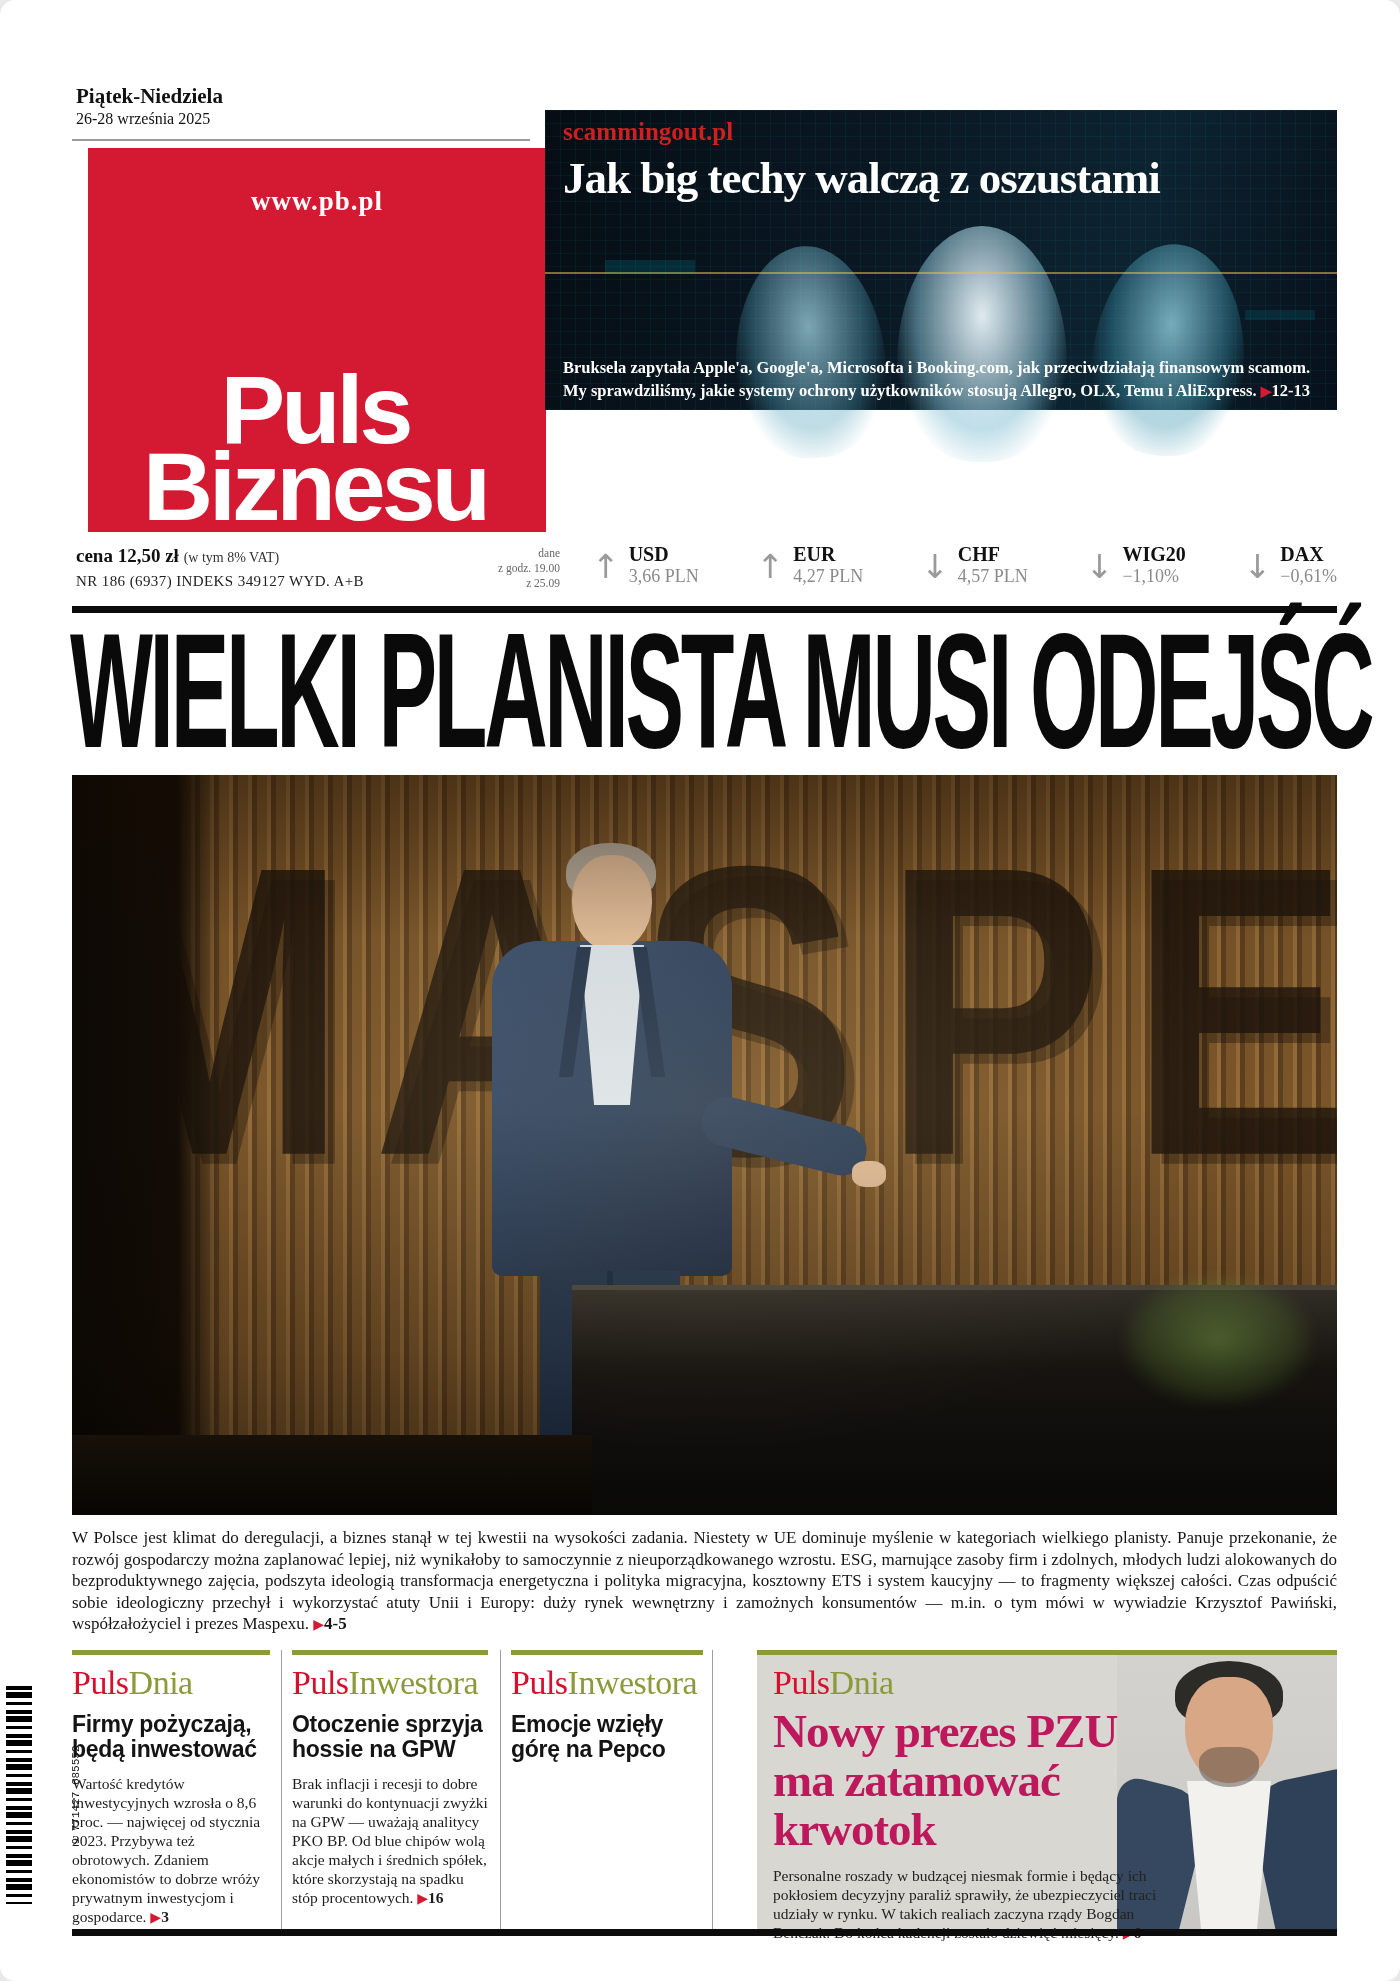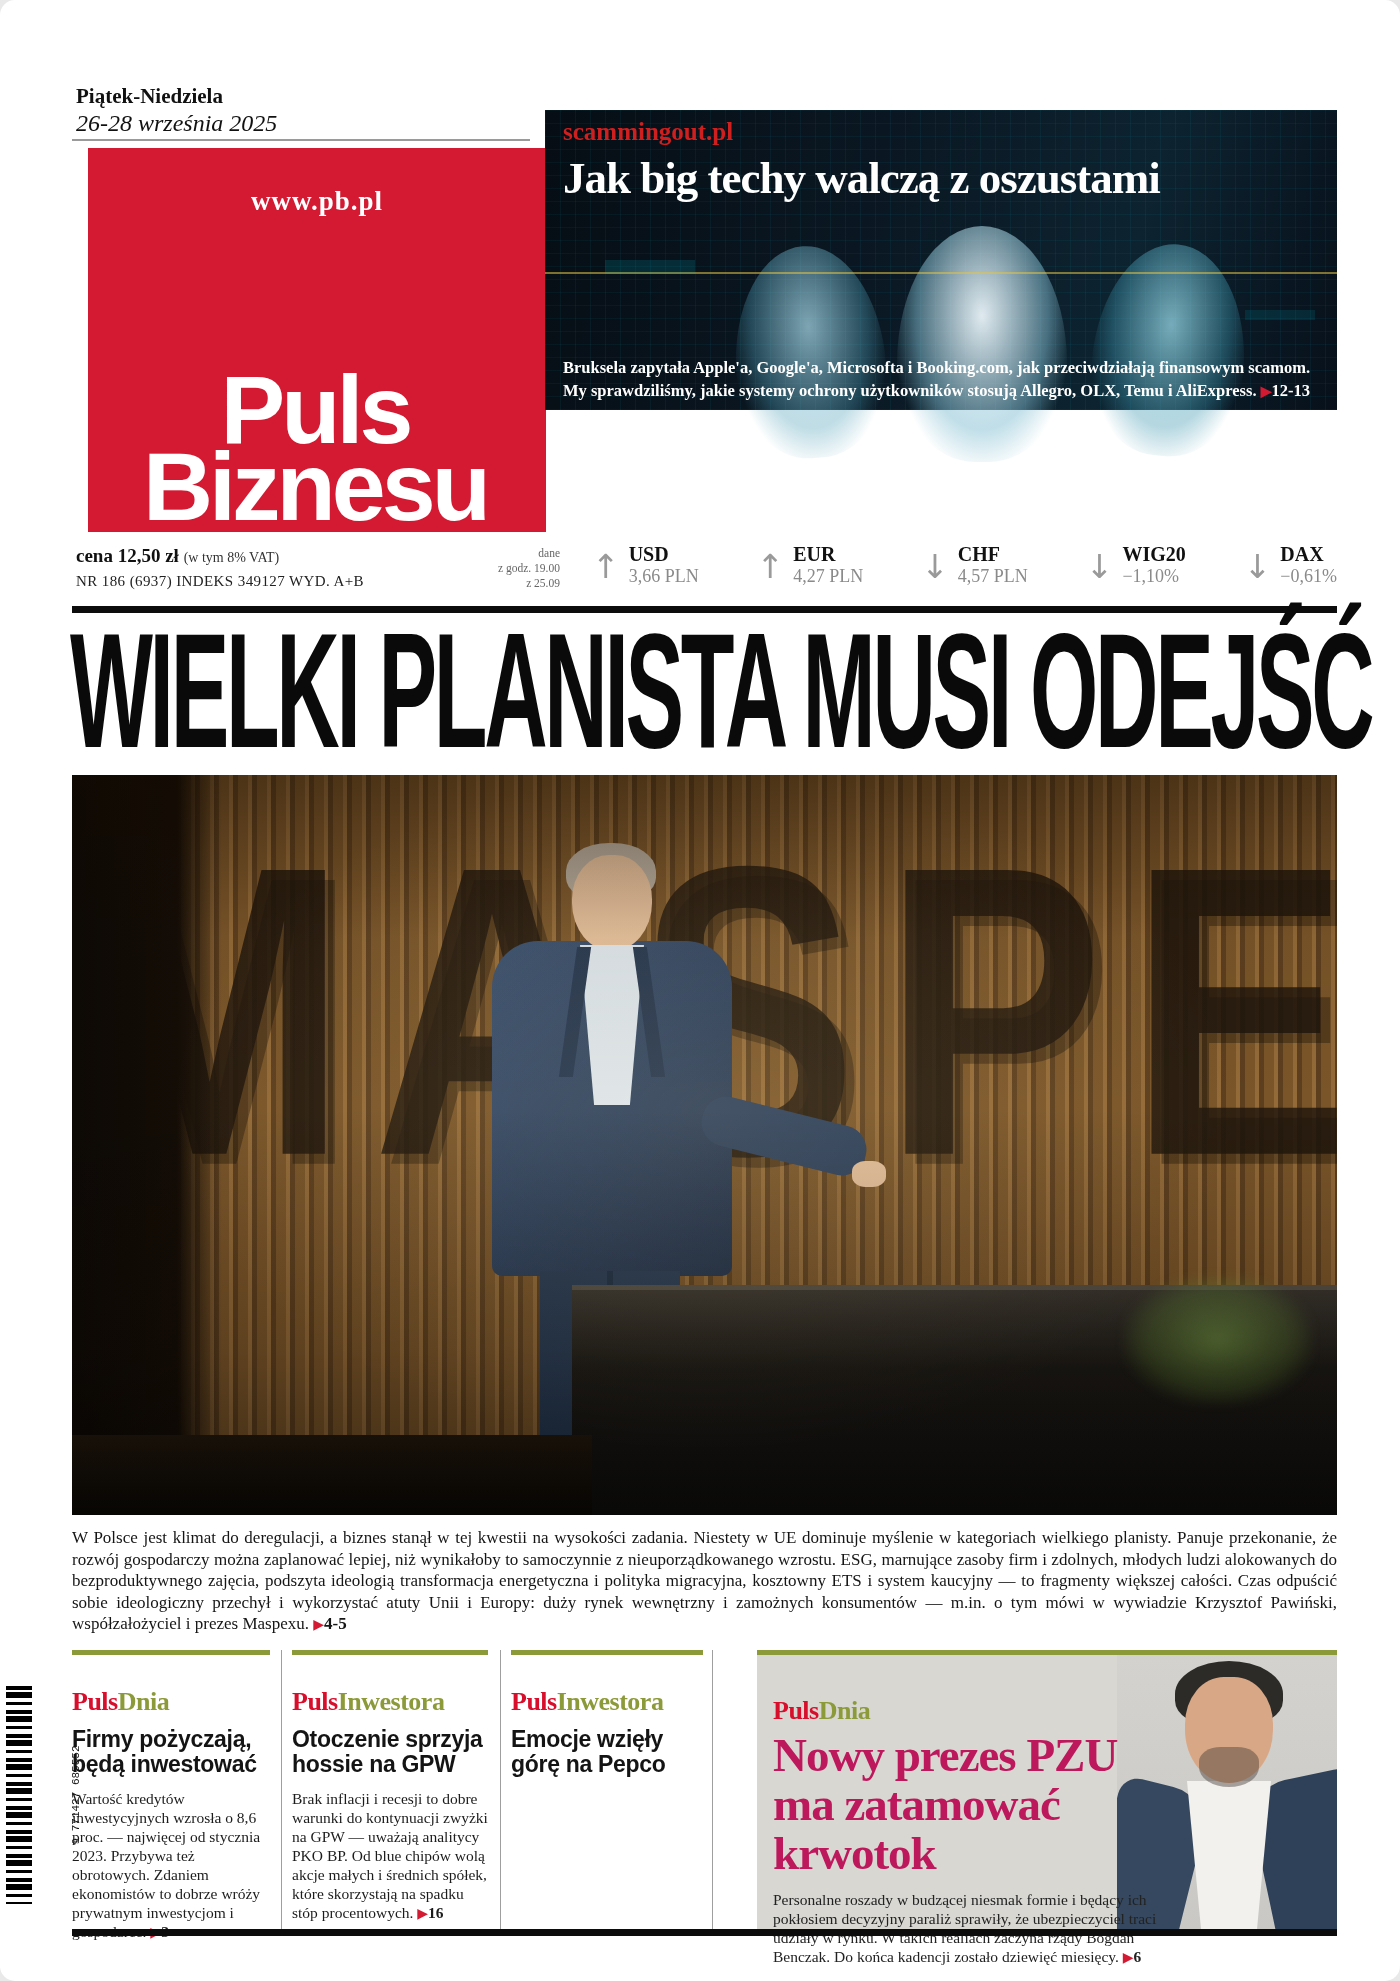--- a/index.html
+++ b/index.html
@@ -2,21 +2,21 @@
 <html><head>
 <meta charset="utf-8">
 <style>
   html,body{margin:0;padding:0;background:#e9e9e9;}
   .page{position:relative;width:1400px;height:1981px;background:#ffffff;
         font-family:"Liberation Serif",serif;color:#111;overflow:hidden;margin:0 auto;border-radius:15px;}
 
   
   .dateblock{position:absolute;left:76px;top:84px;line-height:1.2;}
   .date1{font-weight:bold;font-size:21px;}
-  .date2{font-size:24px;font-style:italic;}
+  .date2{font-size:16px;}
   .date-rule{position:absolute;left:72px;top:139px;width:458px;height:2px;background:#9a9a9a;}
 
   .logo-box{position:absolute;left:72px;top:148px;width:458px;height:384px;background:#d41a32;margin-left:16px;}
   .website{position:absolute;top:38px;left:0;width:100%;text-align:center;color:#fff;
            font-size:27px;font-weight:bold;letter-spacing:1px;}
   .logo{position:absolute;bottom:6px;left:0;right:4px;color:#fff;text-align:center;
         font-family:"Liberation Sans",sans-serif;font-weight:bold;line-height:.8;}
   .logo .l1{font-size:97px;letter-spacing:-4px;}
   .logo .l2{font-size:97px;letter-spacing:-4px;}
 
@@ -108,21 +108,21 @@
       background:linear-gradient(90deg,#263a54 0 48%,#1d2e45 48% 52%,#263a54 52% 100%);}
 
   
   .lead{position:absolute;left:72px;top:1527px;width:1265px;font-size:17px;line-height:21.5px;
         text-align:justify;color:#151515;}
   .lead .ref{font-weight:bold;}
 
   
   .col{position:absolute;top:1650px;height:282px;}
   .olive-rule{height:5px;background:#8d9a39;margin-bottom:9px;}
-  .seclabel{font-size:26px;font-weight:bold;letter-spacing:-.5px;margin-top:32px;}
+  .seclabel{font-size:34px;font-weight:normal;letter-spacing:-.5px;}
   .sec-red{color:#d80f2c;}
   .sec-olive{color:#8d9a39;}
   .colhead{font-family:"Liberation Sans",sans-serif;font-weight:bold;font-size:23px;
            line-height:1.08;letter-spacing:-.3px;margin-top:10px;color:#141414;}
   .colbody{font-size:15.5px;line-height:19px;margin-top:12px;color:#1c1c1c;}
   .vline{position:absolute;top:1650px;width:1px;height:282px;background:#9f9f9f;}
   .c1{left:72px;width:198px;}
   .c2{left:292px;width:196px;}
   .c3{left:511px;width:192px;}
   .graybox{position:absolute;left:757px;top:1650px;width:580px;height:282px;background:#d8d7d2;}

